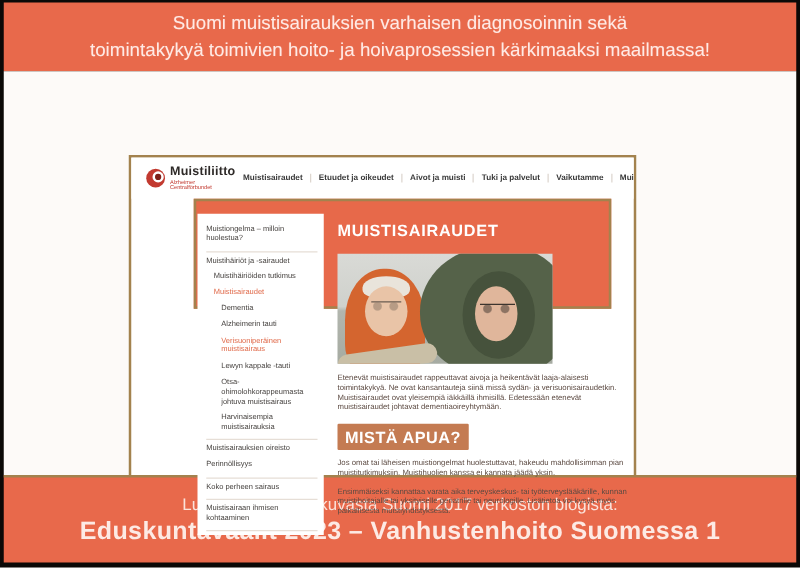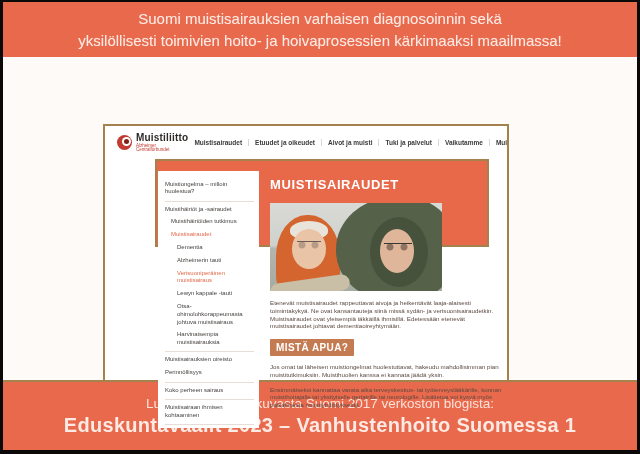--- a/index.html
+++ b/index.html
@@ -102,30 +102,30 @@
   .p-right-face{position:absolute;right:28px;top:26px;width:34px;height:44px;background:#e0b69b;border-radius:50%;}
   .p-right-glasses{position:absolute;right:30px;top:40px;width:28px;height:8px;border-top:1px solid #3c342e;
      background:
        radial-gradient(circle at 6px 3px, rgba(40,34,30,.45) 3px, transparent 4px),
        radial-gradient(circle at 20px 3px, rgba(40,34,30,.45) 3px, transparent 4px);}
   .p-arm{position:absolute;left:0px;bottom:-4px;width:80px;height:16px;background:#c9bfa6;border-radius:8px;transform:rotate(-8deg);}
 
   .body-p{font-size:6.2px;line-height:1.25;color:#5c4a42;margin:0 0 7px 0;}
   .badge{
     display:inline-block;background:#c47b52;color:#ffffff;
-    font-size:10px;font-weight:700;letter-spacing:.4px;
+    font-size:13px;font-weight:700;letter-spacing:.4px;
     padding:3px 6px;margin:2px 0 7px 0;border-radius:1px;
   }
 </style>
 </head>
 <body>
 
 <div class="top-banner">
   <div class="bline">Suomi muistisairauksien varhaisen diagnosoinnin sekä</div>
-  <div class="bline">yksilöllisesti toimivien hoito- ja hoivaprosessien kärkimaaksi maailmassa!</div>
+  <div class="bline">toimintakykyä toimivien hoito- ja hoivaprosessien kärkimaaksi maailmassa!</div>
 </div>
 
 <div class="middle">
   <div class="shot">
     <div class="shot-inner">
 
       <div class="shot-header">
         <div class="logo">
           <div class="logo-mark">
             <div class="swirl1"></div>

